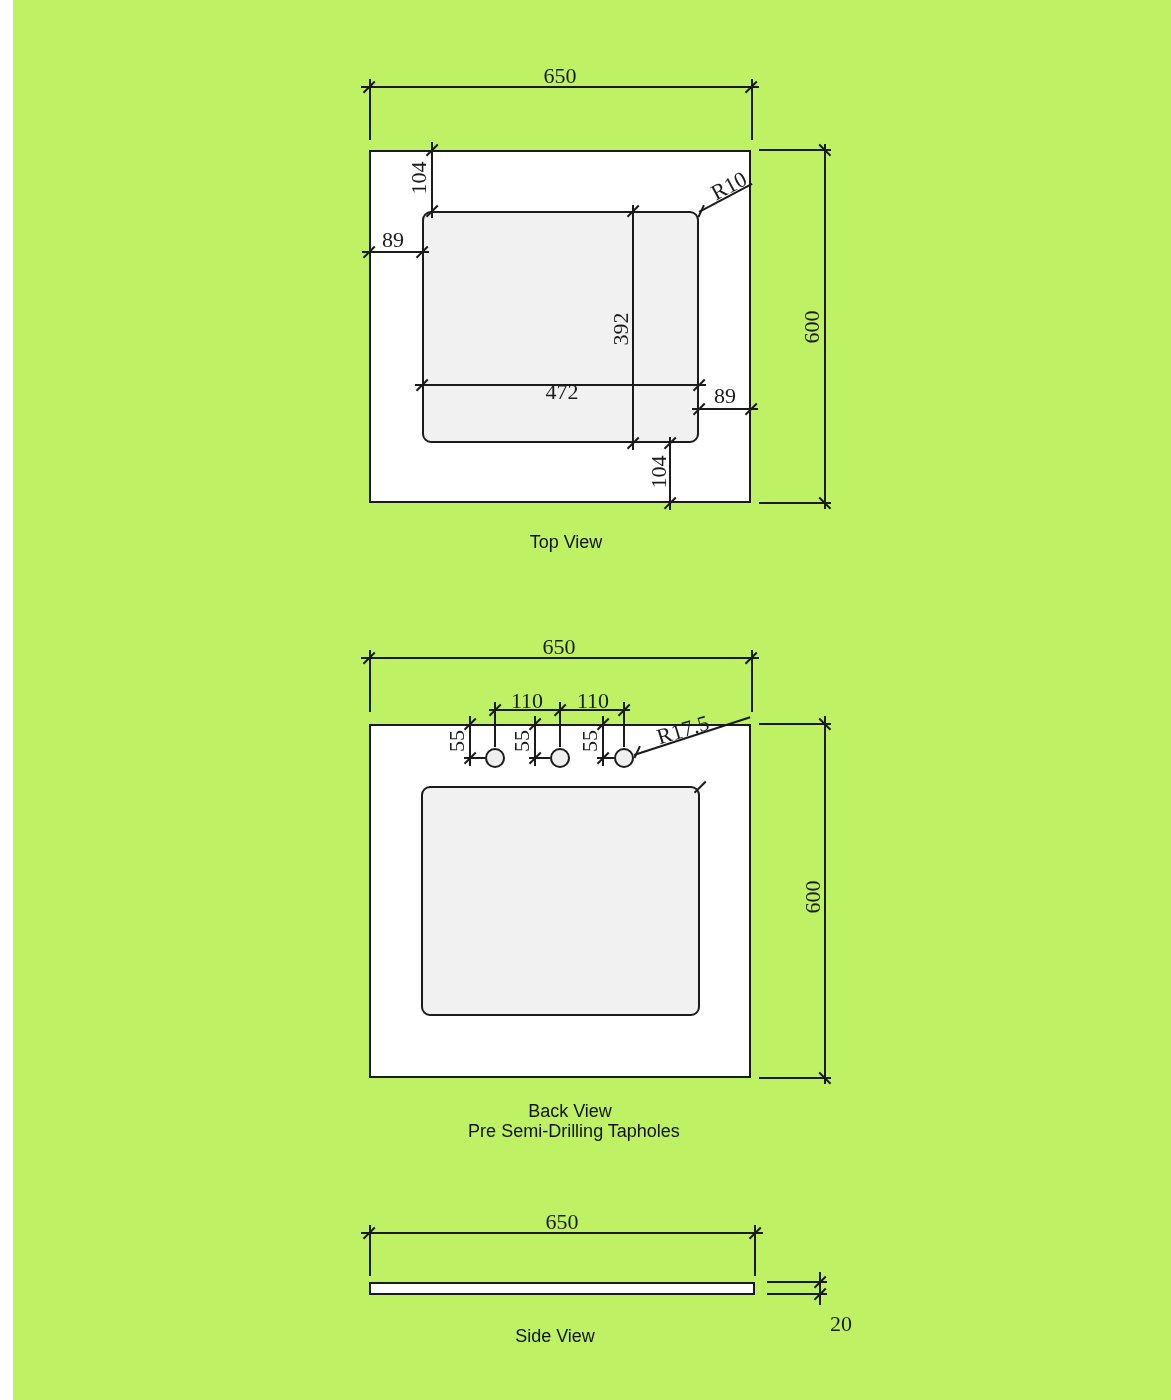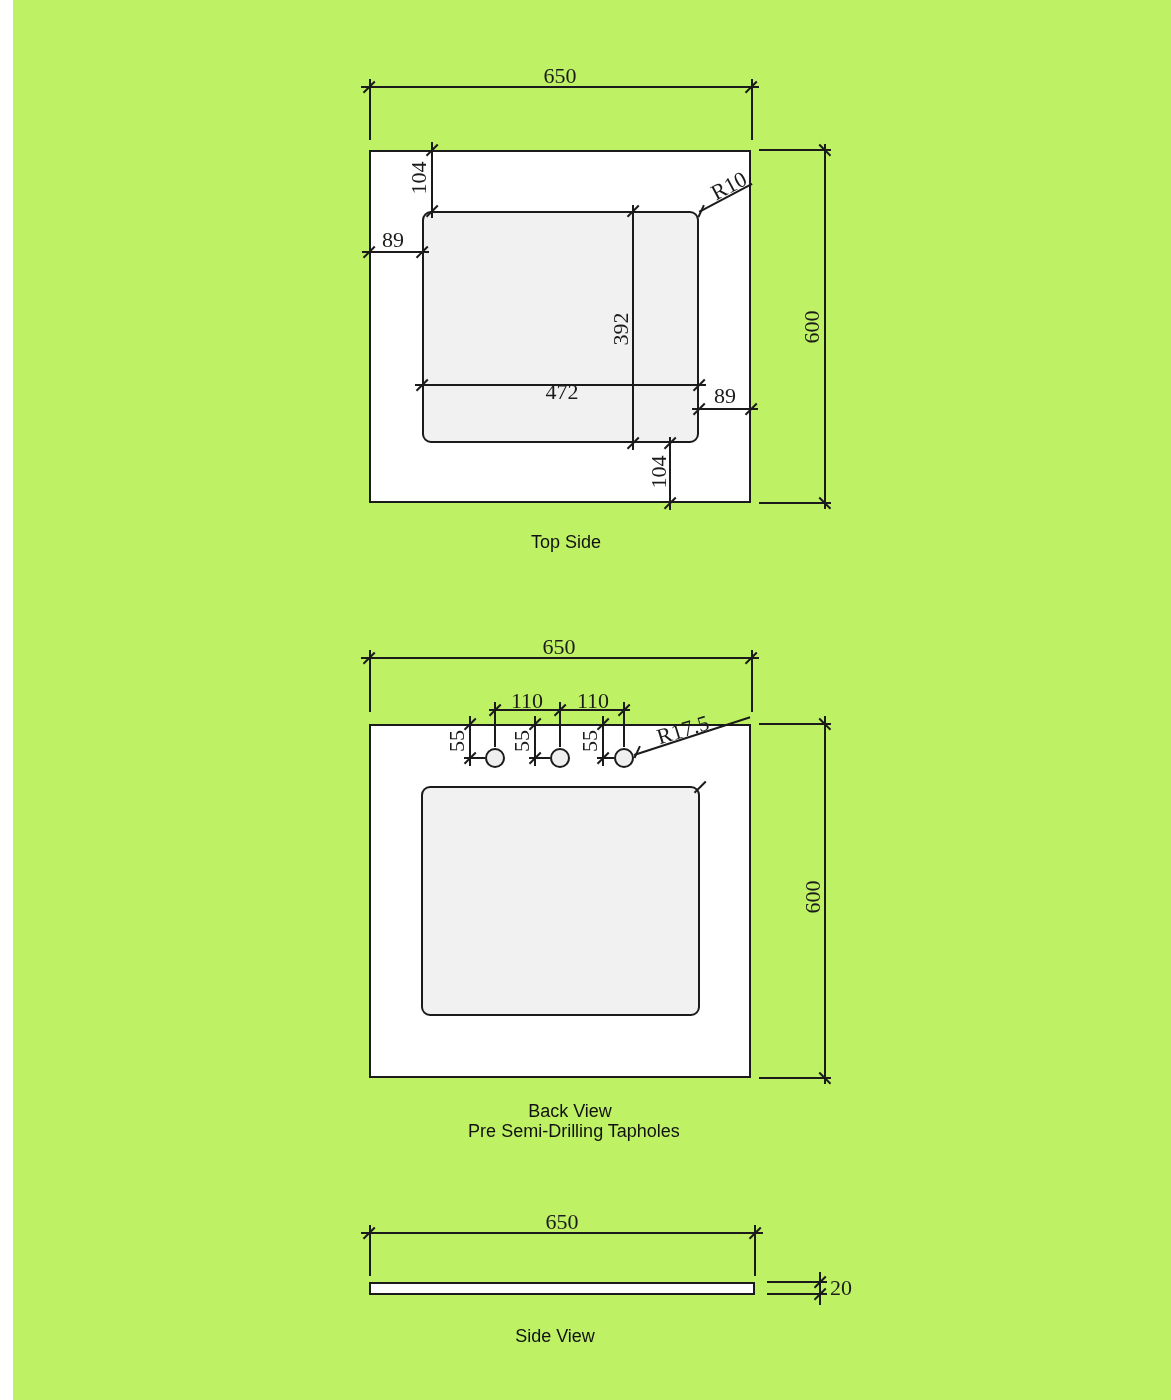--- a/index.html
+++ b/index.html
@@ -76,21 +76,21 @@
     <div class="tk tkc" style="left:688px;top:211px"></div>
     <span class="dt" style="left:716px;top:186px;transform:translate(-50%,-50%) rotate(-28deg)">R10</span>
 
     <div class="ln" style="left:746px;top:149px;width:72px;height:1.5px"></div>
     <div class="ln" style="left:746px;top:502px;width:72px;height:1.5px"></div>
     <div class="ln" style="left:811px;top:144px;width:1.5px;height:365px"></div>
     <div class="tk tkb" style="left:812px;top:150px"></div>
     <div class="tk tkb" style="left:812px;top:503px"></div>
     <span class="dt r90" style="left:799px;top:327px">600</span>
 
-    <span class="lbl" style="left:553px;top:542px">Top Side</span>
+    <span class="lbl" style="left:553px;top:542px">Top View</span>
   </div>
 
   <div>
 
     <div class="ln" style="left:356px;top:650px;width:1.5px;height:62px"></div>
     <div class="ln" style="left:738px;top:650px;width:1.5px;height:62px"></div>
     <div class="ln" style="left:348px;top:657px;width:398px;height:1.5px"></div>
     <div class="tk tka" style="left:356px;top:658px"></div>
     <div class="tk tka" style="left:738px;top:658px"></div>
     <span class="dt" style="left:546px;top:647px">650</span>
@@ -155,18 +155,18 @@
     <div class="tk tka" style="left:742px;top:1233px"></div>
     <span class="dt" style="left:549px;top:1222px">650</span>
 
     <div class="obj" style="left:356px;top:1282px;width:386px;height:13px"></div>
 
     <div class="ln" style="left:754px;top:1281px;width:60px;height:1.5px"></div>
     <div class="ln" style="left:754px;top:1293px;width:60px;height:1.5px"></div>
     <div class="ln" style="left:806px;top:1272px;width:1.5px;height:33px"></div>
     <div class="tk tka" style="left:807px;top:1282px"></div>
     <div class="tk tka" style="left:807px;top:1294px"></div>
-    <span class="dt" style="left:828px;top:1288px">20</span>
+    <span class="dt" style="left:828px;top:1324px">20</span>
 
     <span class="lbl" style="left:542px;top:1336px">Side View</span>
   </div>
 
 </div>
 
 </body></html>

